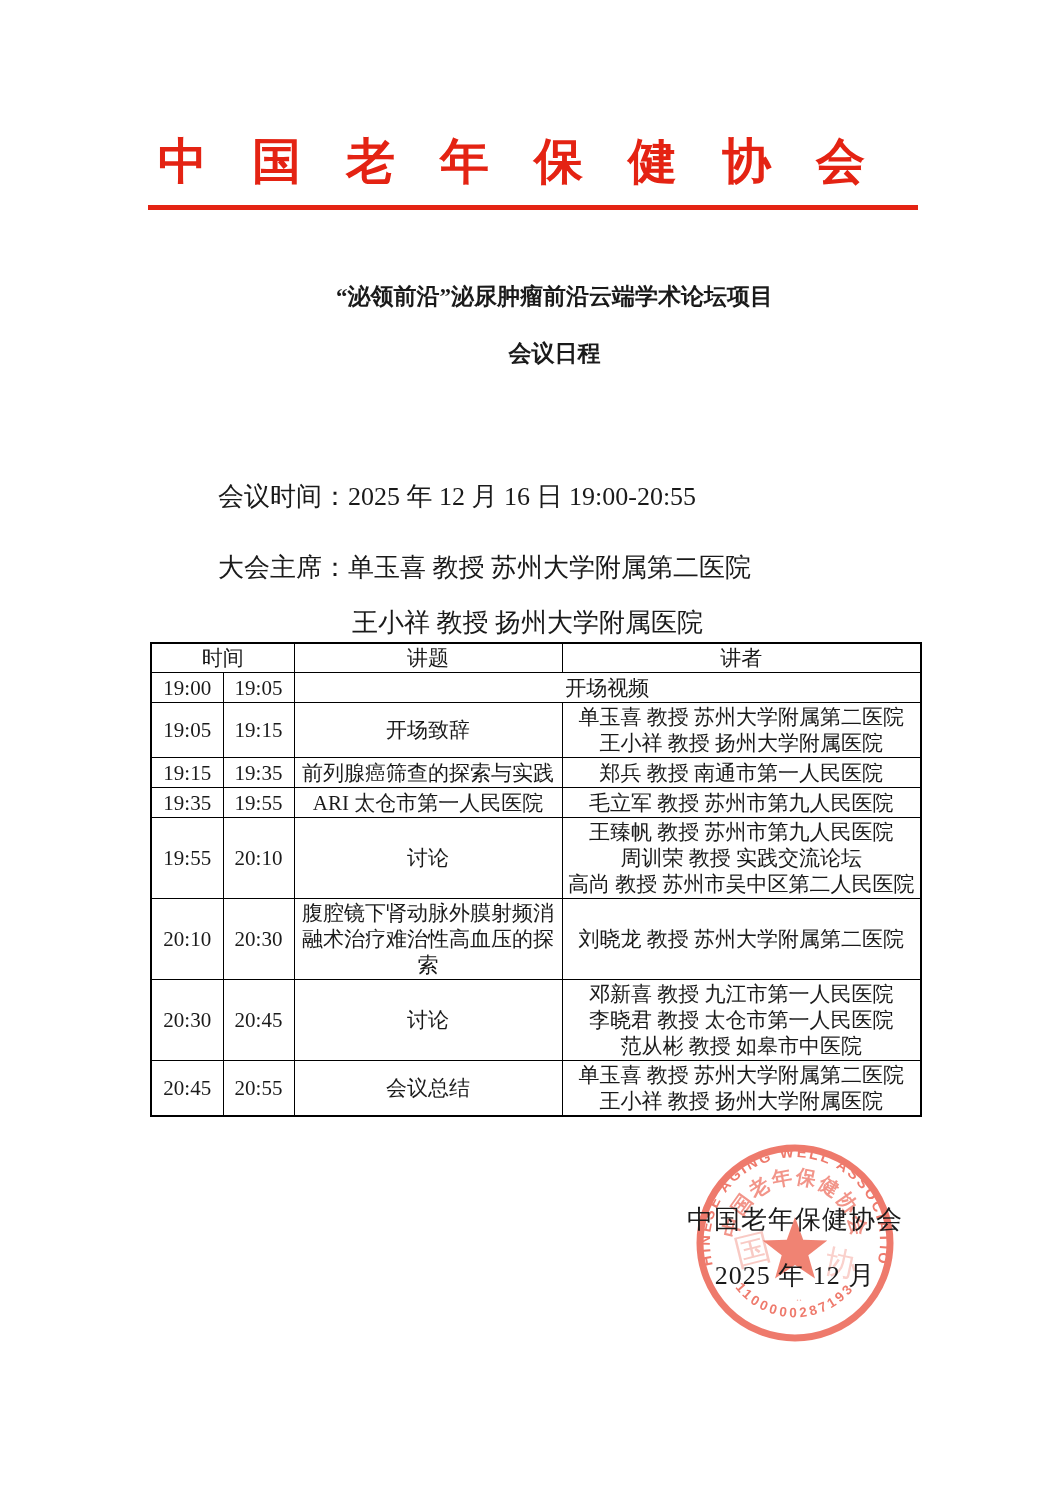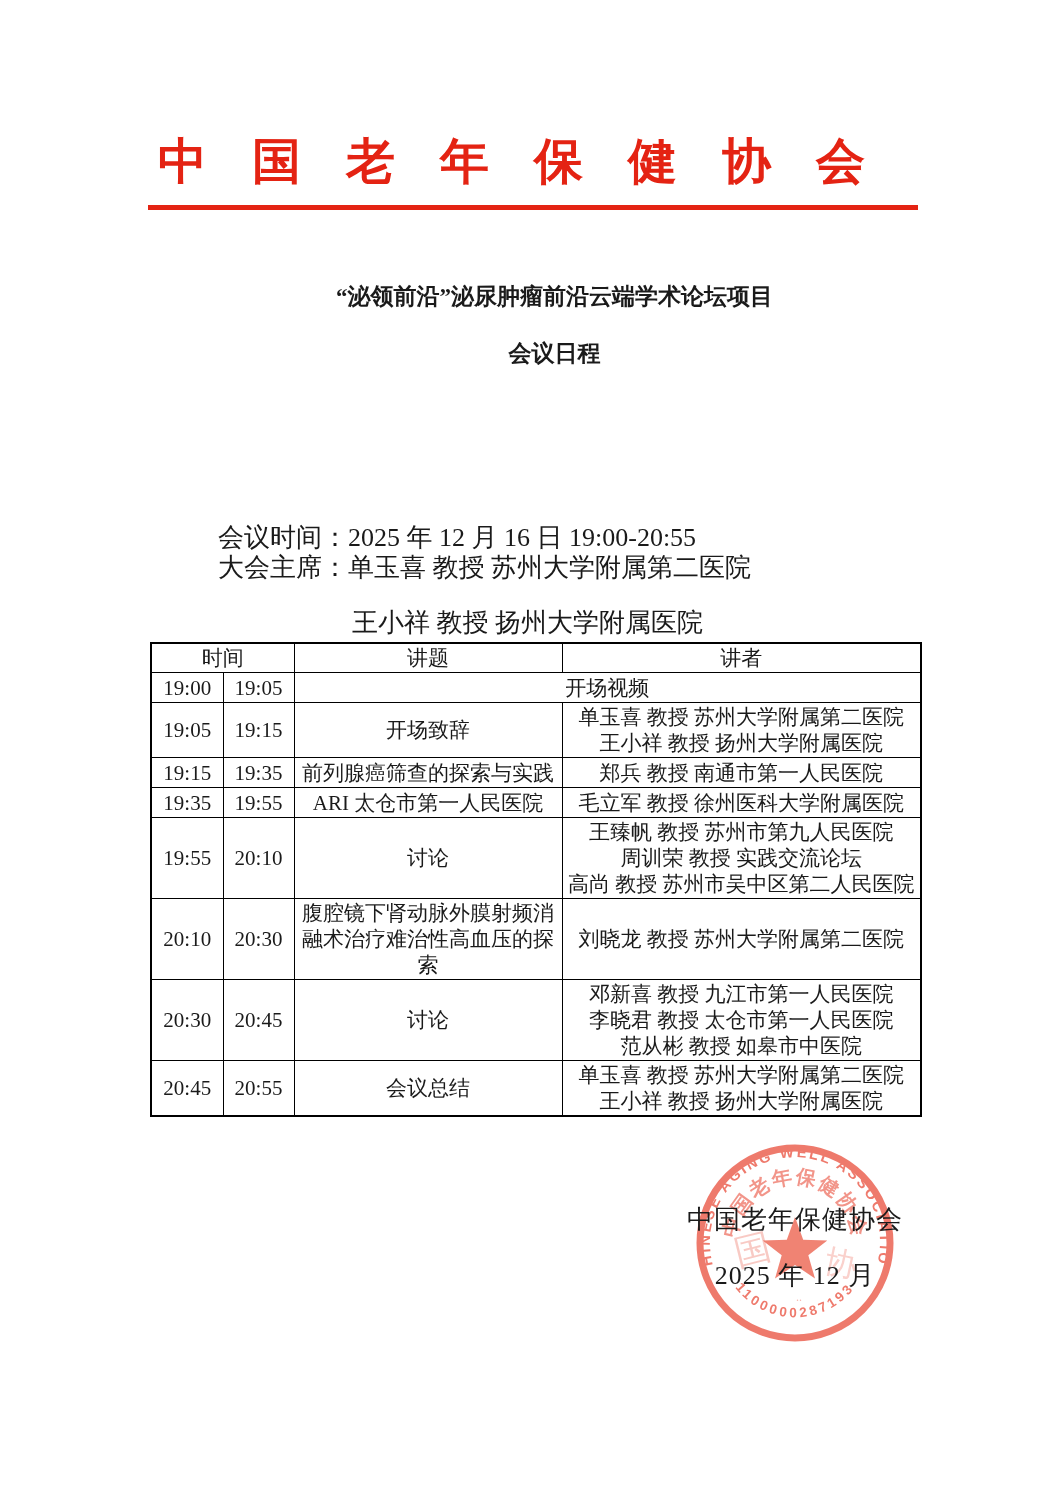--- a/index.html
+++ b/index.html
@@ -22,21 +22,21 @@
     position:absolute;left:148px;top:205px;width:770px;height:5px;
     background:#e42313;
   }
   
   .title-block{
     position:absolute;left:0;top:268px;width:1061px;
     text-align:center;font-weight:bold;font-size:23px;line-height:57px;margin-left:24px;
   }
   
   .info-line{position:absolute;font-size:26px;white-space:nowrap;}
-  .info-1{left:218px;top:520px;}
+  .info-1{left:218px;top:479px;}
   .info-2{left:218px;top:550px;}
   .info-3{left:352px;top:605px;}
   
   table.agenda{
     position:absolute;left:150px;top:642px;
     border-collapse:collapse;table-layout:fixed;width:770px;
     font-size:21px;
   }
   table.agenda{border:2px solid #000;}
   table.agenda td{
@@ -104,21 +104,21 @@
         <td>19:15</td>
         <td>19:35</td>
         <td>前列腺癌筛查的探索与实践</td>
         <td>郑兵 教授 南通市第一人民医院</td>
       </tr>
 
       <tr style="height:30px">
         <td>19:35</td>
         <td>19:55</td>
         <td>ARI 太仓市第一人民医院</td>
-        <td>毛立军 教授 徐州医科大学附属医院</td>
+        <td>毛立军 教授 苏州市第九人民医院</td>
       </tr>
 
       <tr style="height:78px">
         <td>19:55</td>
         <td>20:10</td>
         <td>讨论</td>
         <td>
           <div>王臻帆 教授 苏州市第九人民医院</div>
           <div>周训荣 教授 实践交流论坛</div>
           <div>高尚 教授 苏州市吴中区第二人民医院</div>

